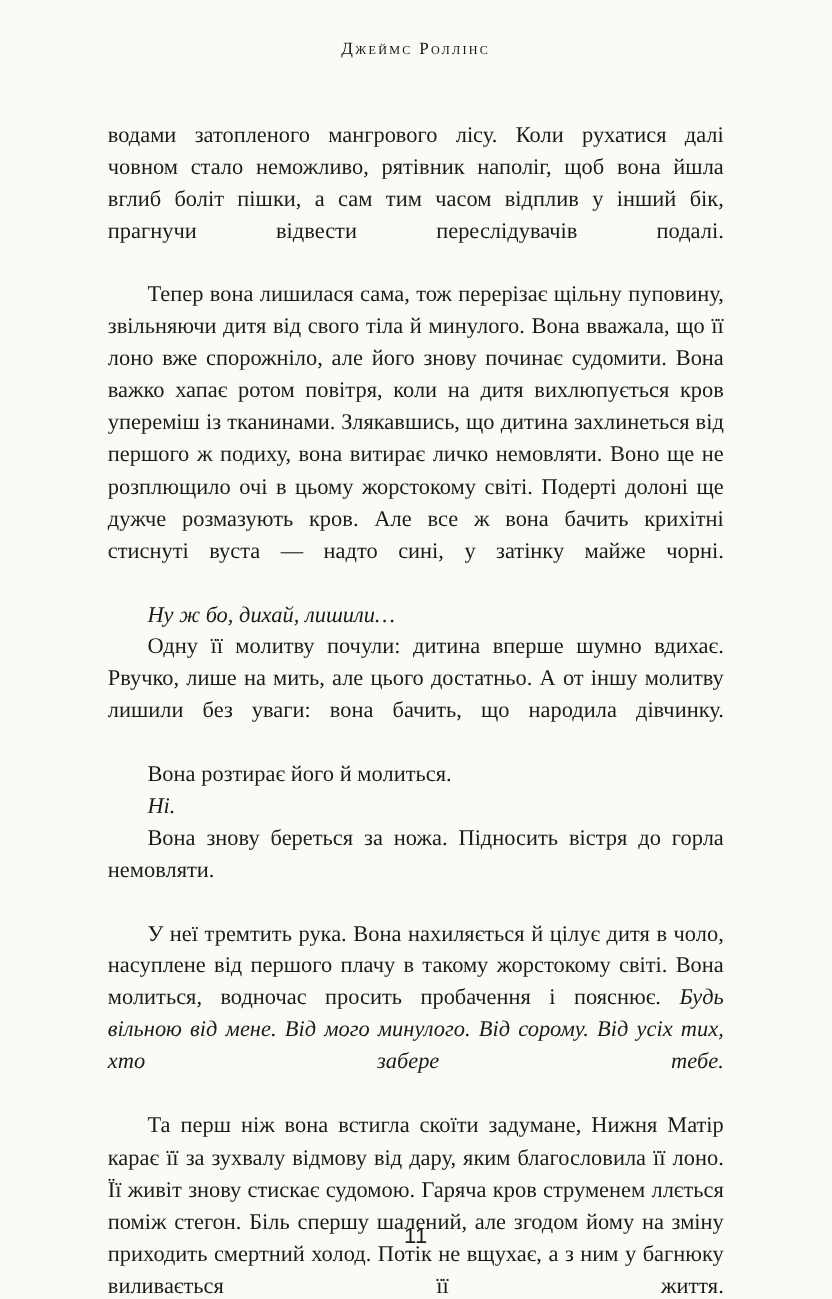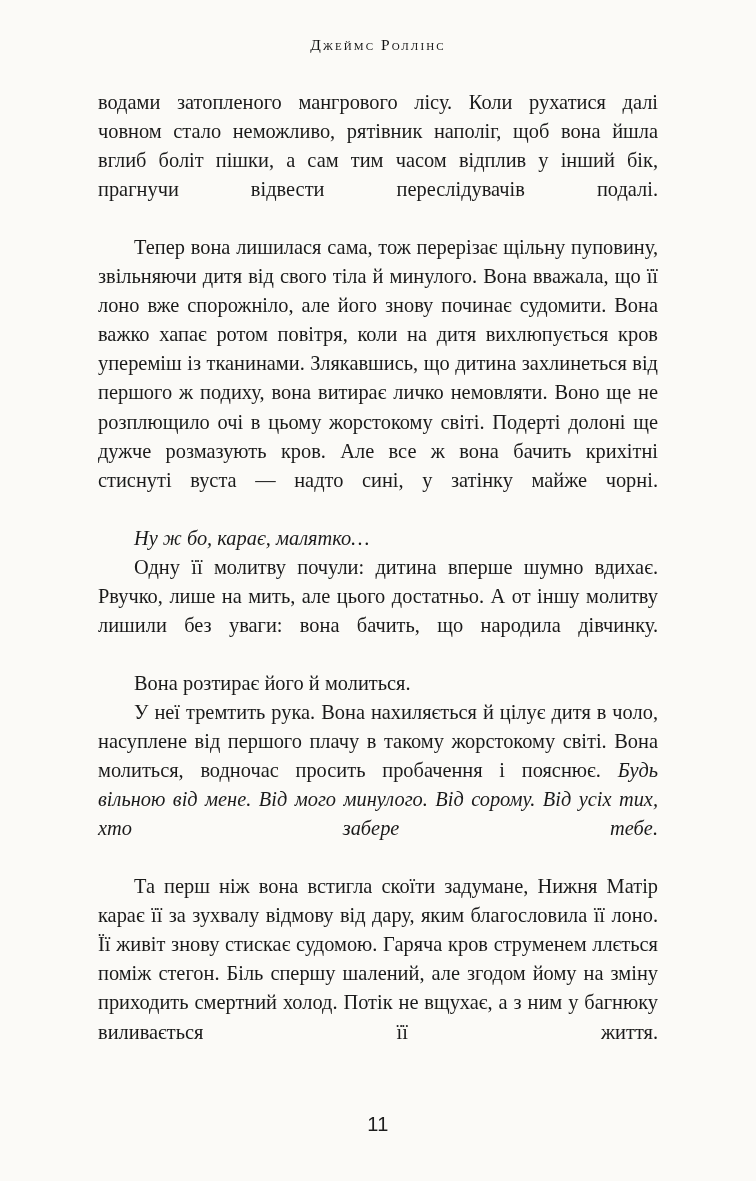--- a/index.html
+++ b/index.html
@@ -54,20 +54,21 @@
     text-align: justify;
     text-justify: inter-word;
     text-indent: 36px;
     hyphens: manual;
     word-spacing: 0.1px;
     color: #1a1a1a;
   }
 
   p.para.no-indent {
     text-indent: 0;
+    margin-top: 21px;
   }
 
   
   p.para:after {
     content: "";
     display: inline-block;
     width: 100%;
   }
 
   p.para.short:after {
@@ -108,27 +109,29 @@
 <div class="page">
 
   <div class="running-head">Джеймс Роллінс</div>
 
   <div class="textblock">
 
     <p class="para no-indent">водами затопленого мангрового лісу. Коли рухатися далі човном стало неможливо, рятівник наполіг, щоб вона йшла вглиб боліт пішки, а сам тим часом відплив у інший бік, прагнучи відвести переслідувачів подалі.</p>
 
     <p class="para">Тепер вона лишилася сама, тож перерізає щільну пуповину, звільняючи дитя від свого тіла й минулого. Вона вважала, що її лоно вже спорожніло, але його знову починає судомити. Вона важко хапає ротом повітря, коли на дитя вихлюпується кров упереміш із тканинами. Злякавшись, що дитина захлинеться від першого ж подиху, вона витирає личко немовляти. Воно ще не розплющило очі в цьому жорстокому світі. Подерті долоні ще дужче розмазують кров. Але все ж вона бачить крихітні стиснуті вуста — надто сині, у затінку майже чорні.</p>
 
-    <p class="italic-line">Ну ж бо, карає, малятко…</p>
+    <p class="italic-line">Ну ж бо, дихай, лишили…</p>
 
     <p class="para">Одну її молитву почули: дитина вперше шумно вдихає. Рвучко, лише на мить, але цього достатньо. А от іншу молитву лишили без уваги: вона бачить, що народила дівчинку.</p>
 
     <p class="para short">Вона розтирає його й молиться.</p>
 
+    <p class="italic-line">Ні.</p>
 
+    <p class="para">Вона знову береться за ножа. Підносить вістря до горла немовляти.</p>
 
 
     <p class="para"><span>У неї тремтить рука. Вона нахиляється й цілує дитя в чоло, насуплене від першого плачу в такому жорстокому світі. Вона молиться, водночас просить пробачення і пояснює. </span><span class="italic">Будь вільною від мене. Від мого минулого. Від сорому. Від усіх тих, хто забере тебе.</span></p>
 
     <p class="para">Та перш ніж вона встигла скоїти задумане, Нижня Матір карає її за зухвалу відмову від дару, яким благословила її лоно. Її живіт знову стискає судомою. Гаряча кров струменем ллється поміж стегон. Біль спершу шалений, але згодом йому на зміну приходить смертний холод. Потік не вщухає, а з ним у багнюку виливається її життя.</p>
 
   </div>
 
   <div class="folio">11</div>
 

